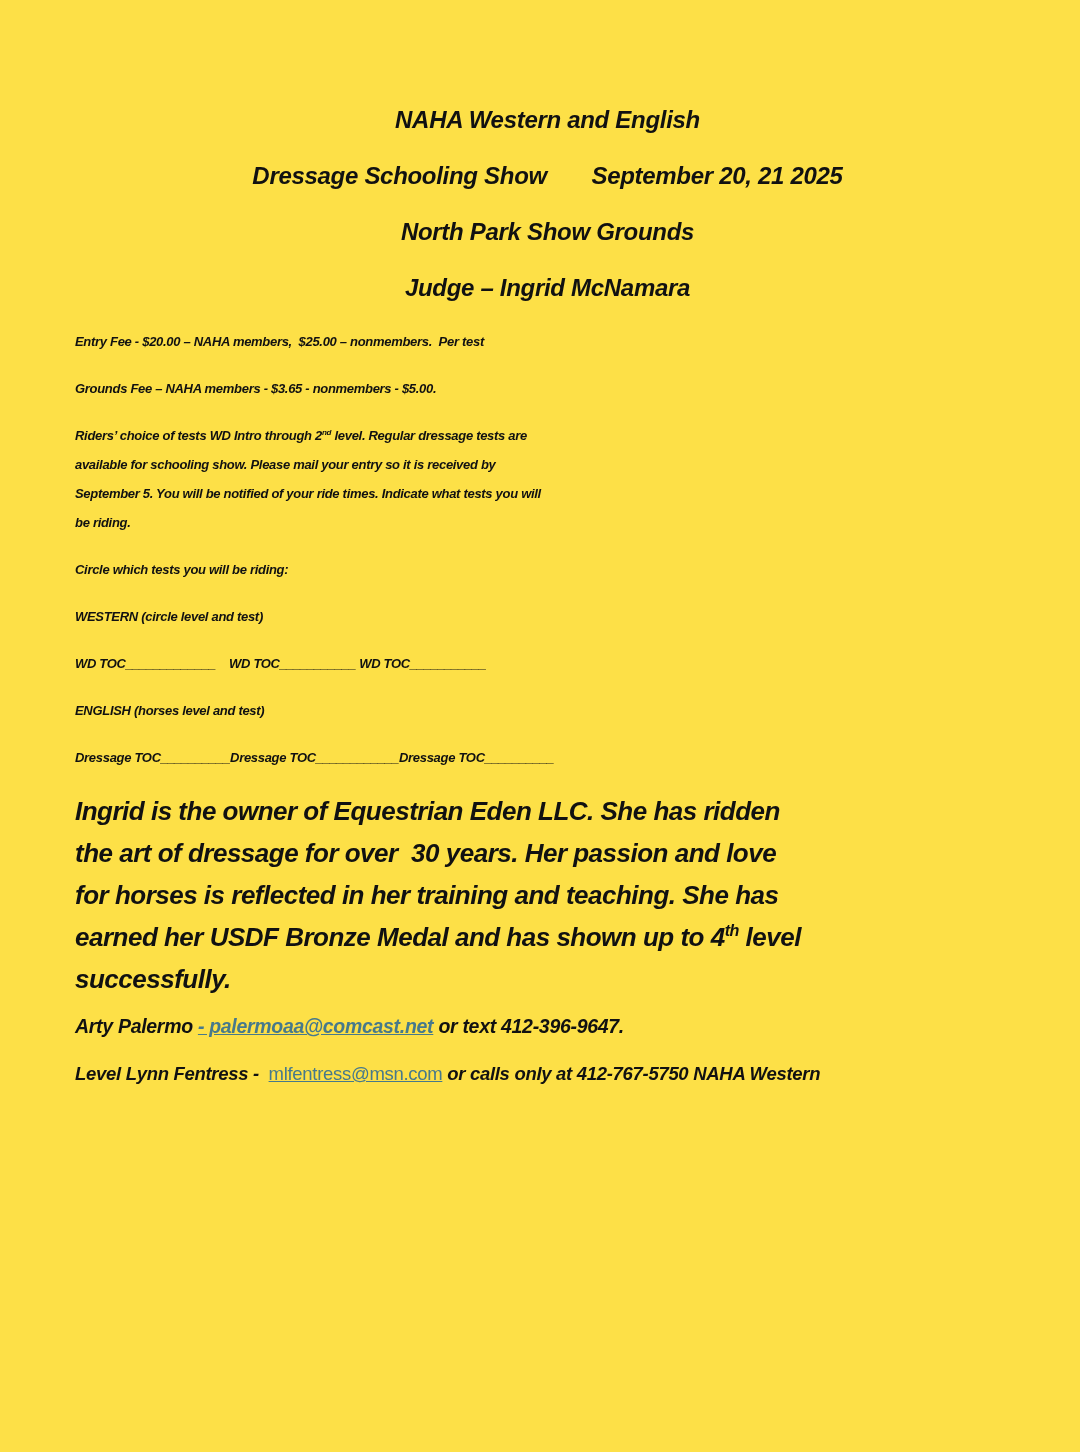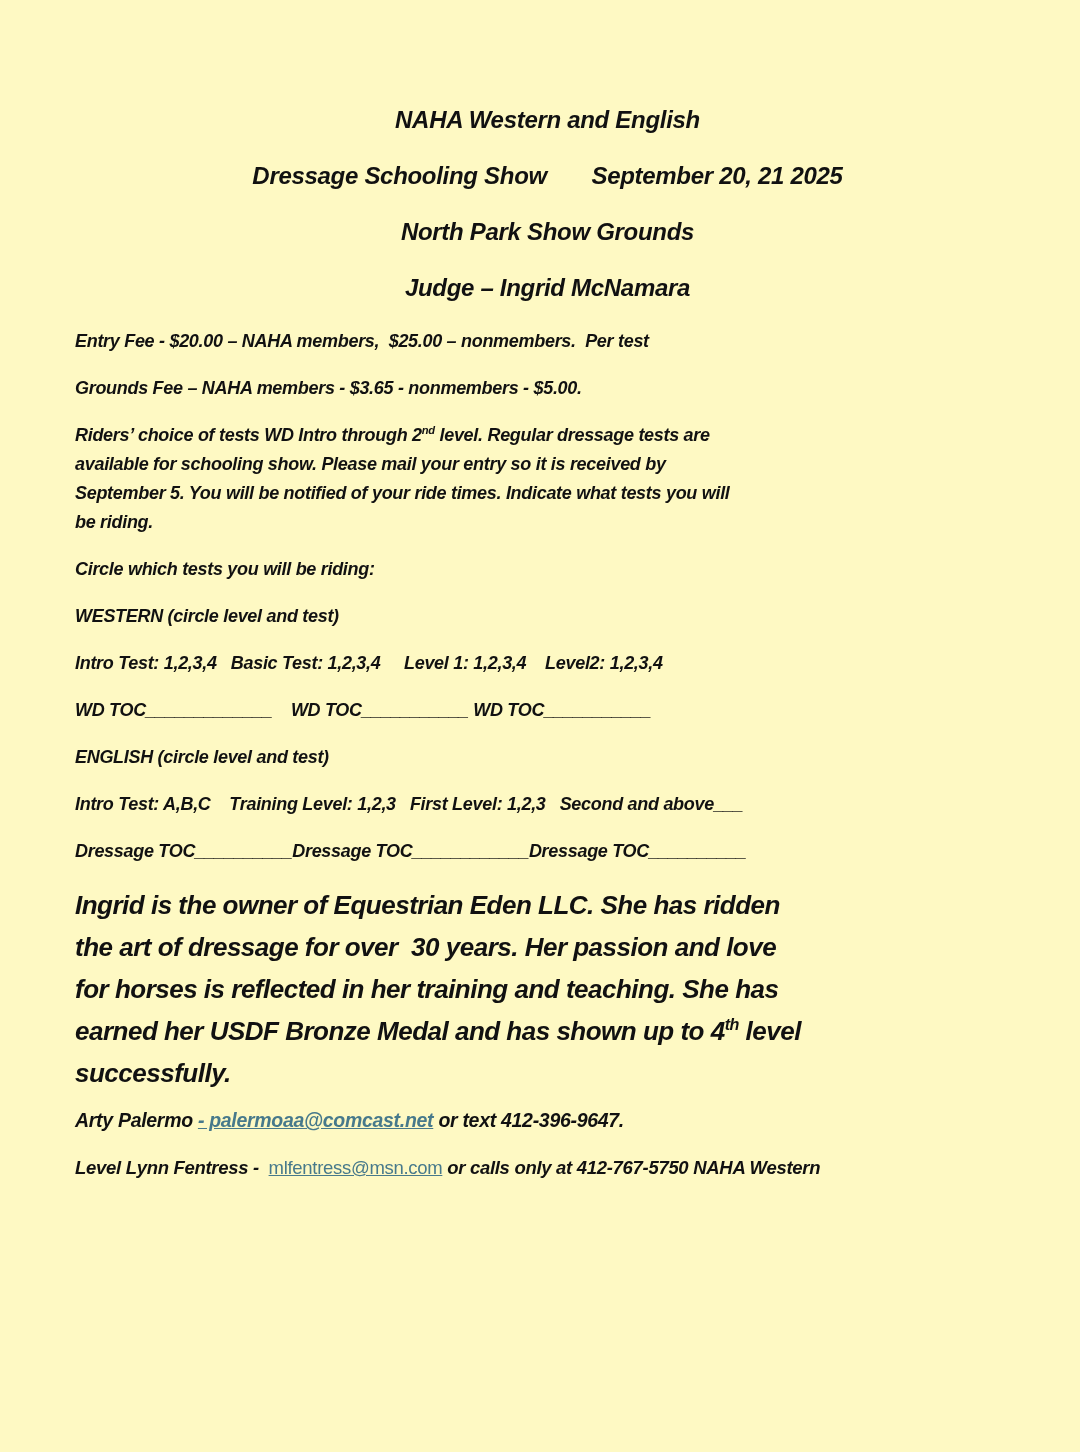--- a/index.html
+++ b/index.html
@@ -12,39 +12,39 @@
     height: 1452px;
     overflow: hidden;
     font-family: "Liberation Sans", sans-serif;
     color: #111111;
   }
   .page {
     box-sizing: border-box;
     width: 1080px;
     height: 1452px;
     padding: 103px 60px 0 75px;
-    background: #fef9c3;
+    background: #fde047;
   }
   .page * {
     font-style: italic;
     font-weight: bold;
   }
   p {
     margin: 0;
     white-space: pre-wrap;
     letter-spacing: -0.3px;
   }
   .title {
     font-size: 24px;
     line-height: 34px;
     margin-bottom: 22px;
     text-align: center;
   }
   .body-para {
-    font-size: 18px;
+    font-size: 13px;
     line-height: 29px;
     margin-bottom: 18px;
   }
   .centered {
     text-align: center;
   }
   .totals-line {
     margin-top: 59px;
   }
   .bio-para {
@@ -97,27 +97,25 @@
 
   <p class="body-para"><span>Riders’ choice of tests WD Intro through 2</span><sup>nd</sup><span> level. Regular dressage tests are
 available for schooling show. Please mail your entry so it is received by
 September 5. You will be notified of your ride times. Indicate what tests you will
 be riding.</span></p>
 
   <p class="body-para">Circle which tests you will be riding:</p>
 
   <p class="body-para">WESTERN (circle level and test)</p>
 
-  <p class="body-para">Intro Test: 1,2,3,4   Basic Test: 1,2,3,4     Level 1: 1,2,3,4    Level2: 1,2,3,4</p>
 
   <p class="body-para">WD TOC_____________    WD TOC___________ WD TOC___________</p>
 
-  <p class="body-para">ENGLISH (circle level and test)</p>
+  <p class="body-para">ENGLISH (horses level and test)</p>
 
-  <p class="body-para">Intro Test: A,B,C    Training Level: 1,2,3   First Level: 1,2,3   Second and above___</p>
 
   <p class="body-para">Dressage TOC__________Dressage TOC____________Dressage TOC__________</p>
 
 
 
   <p class="bio-para"><span>Ingrid is the owner of Equestrian Eden LLC. She has ridden
 the art of dressage for over  30 years. Her passion and love
 for horses is reflected in her training and teaching. She has
 earned her USDF Bronze Medal and has shown up to 4</span><sup>th</sup><span> level
 successfully.</span></p>

